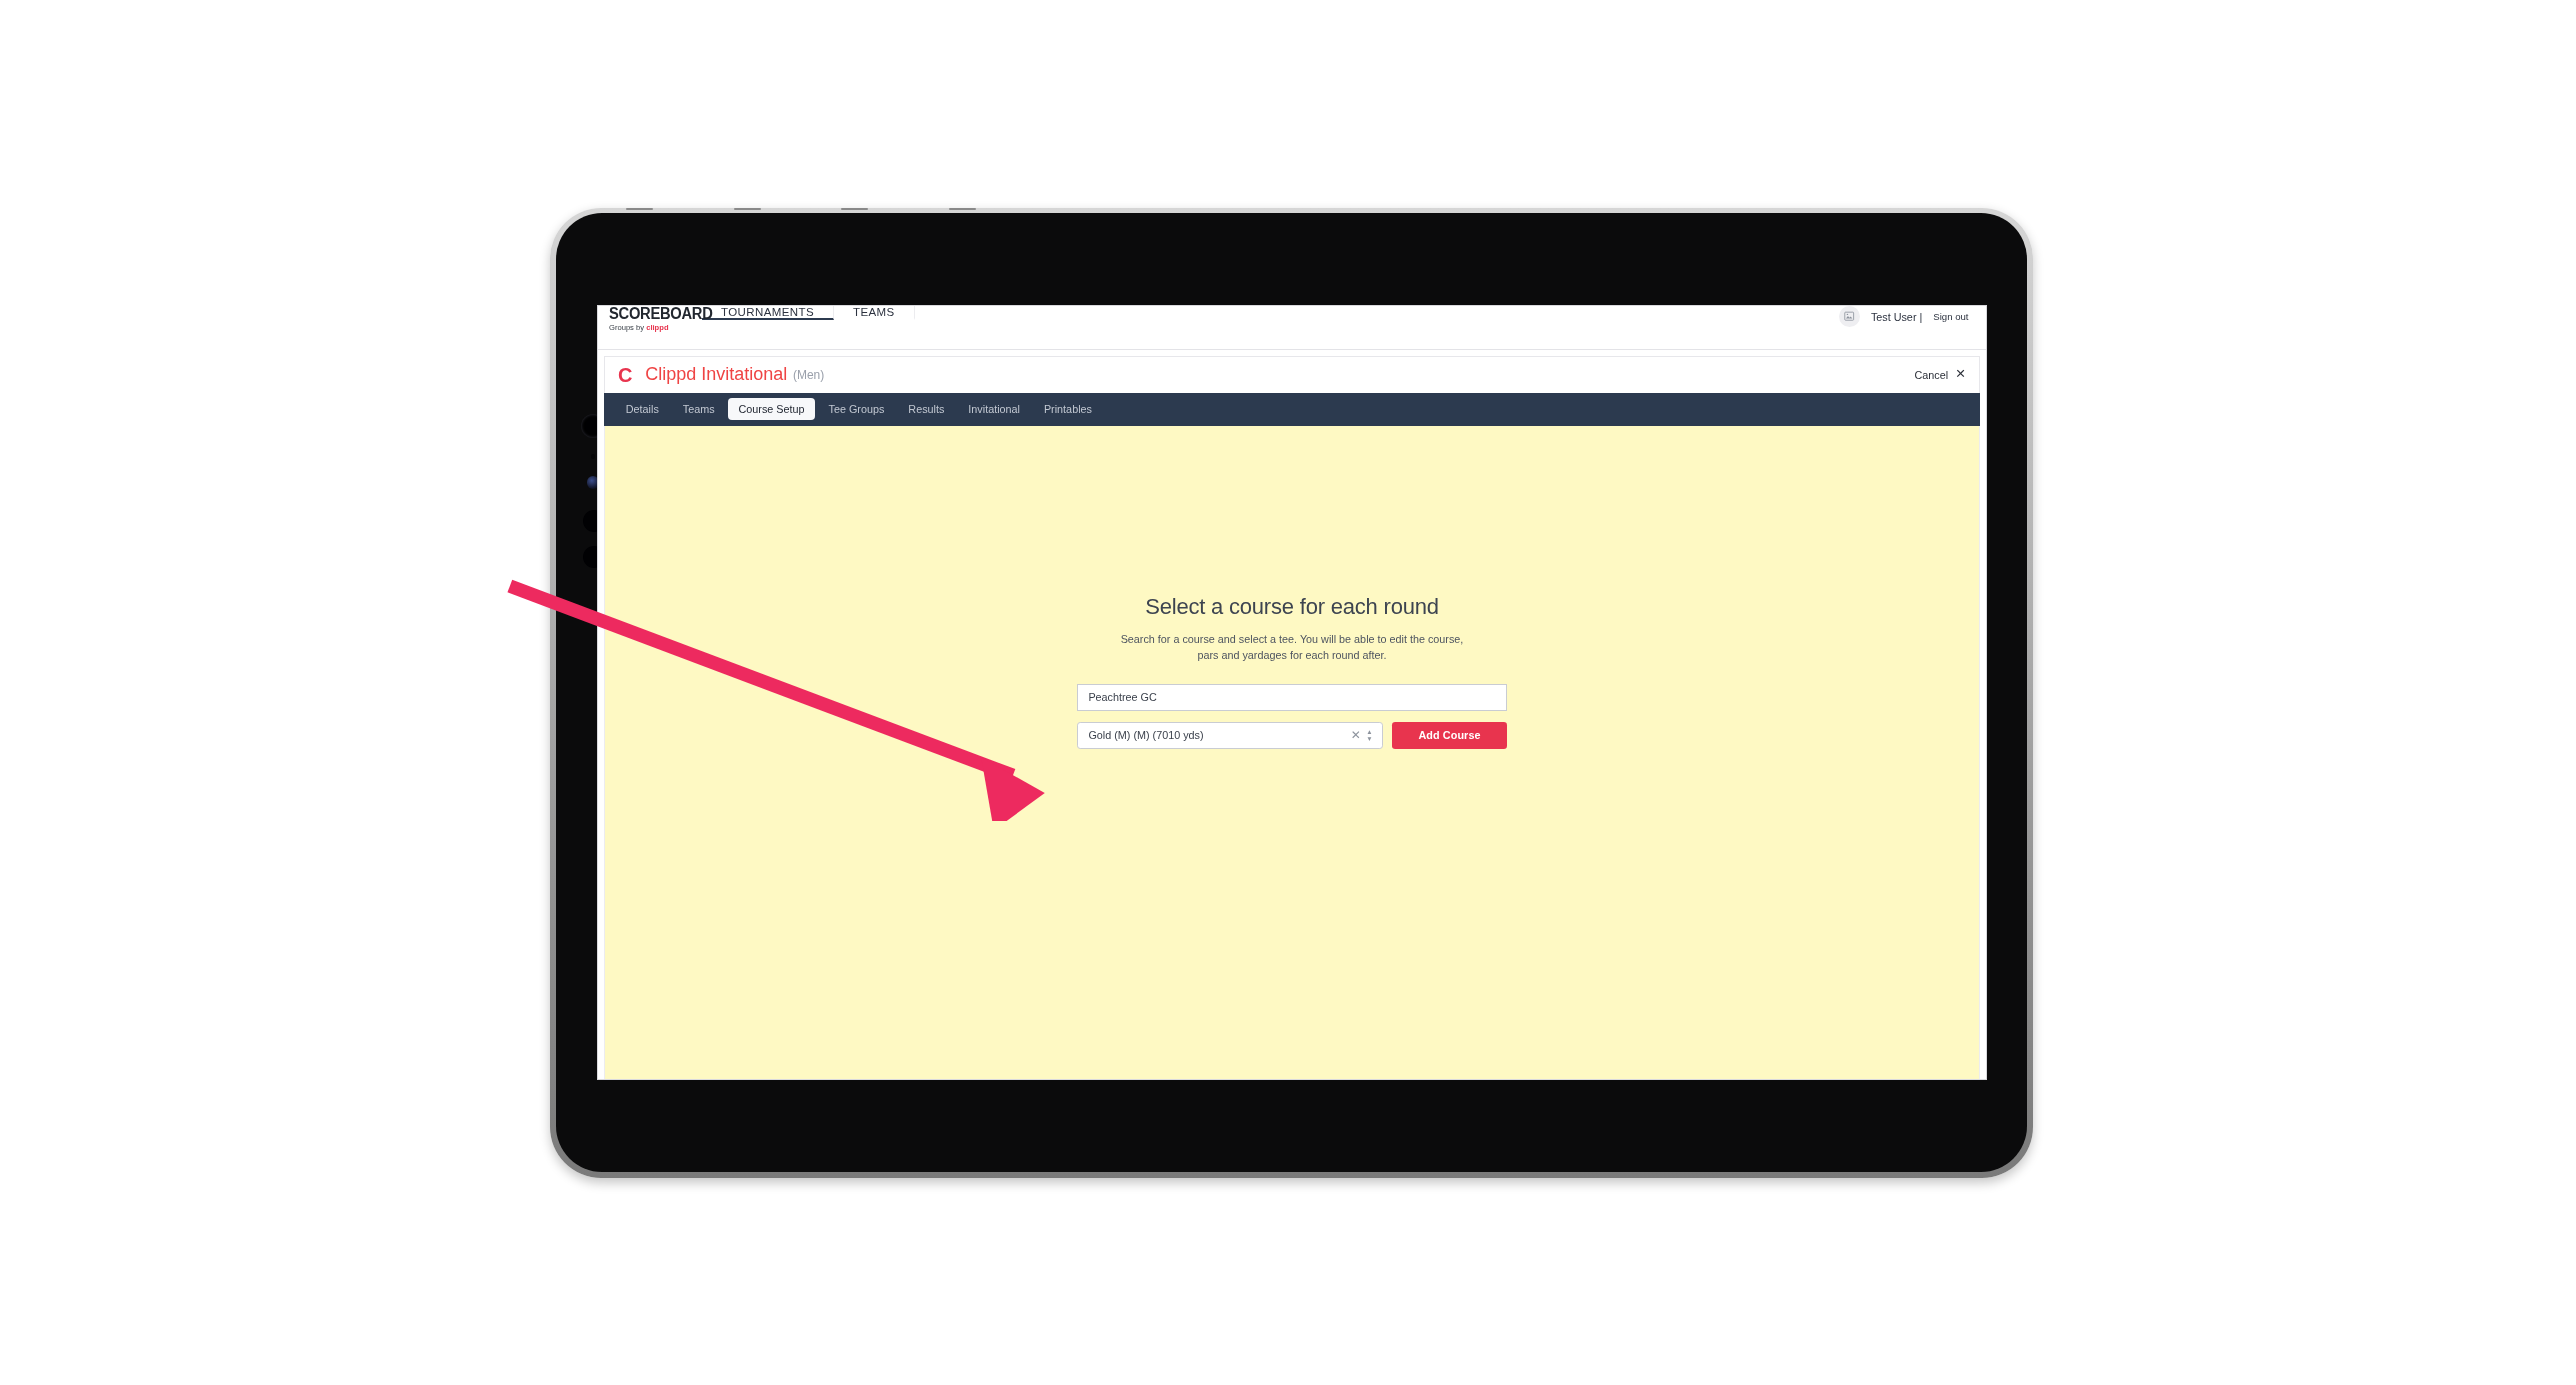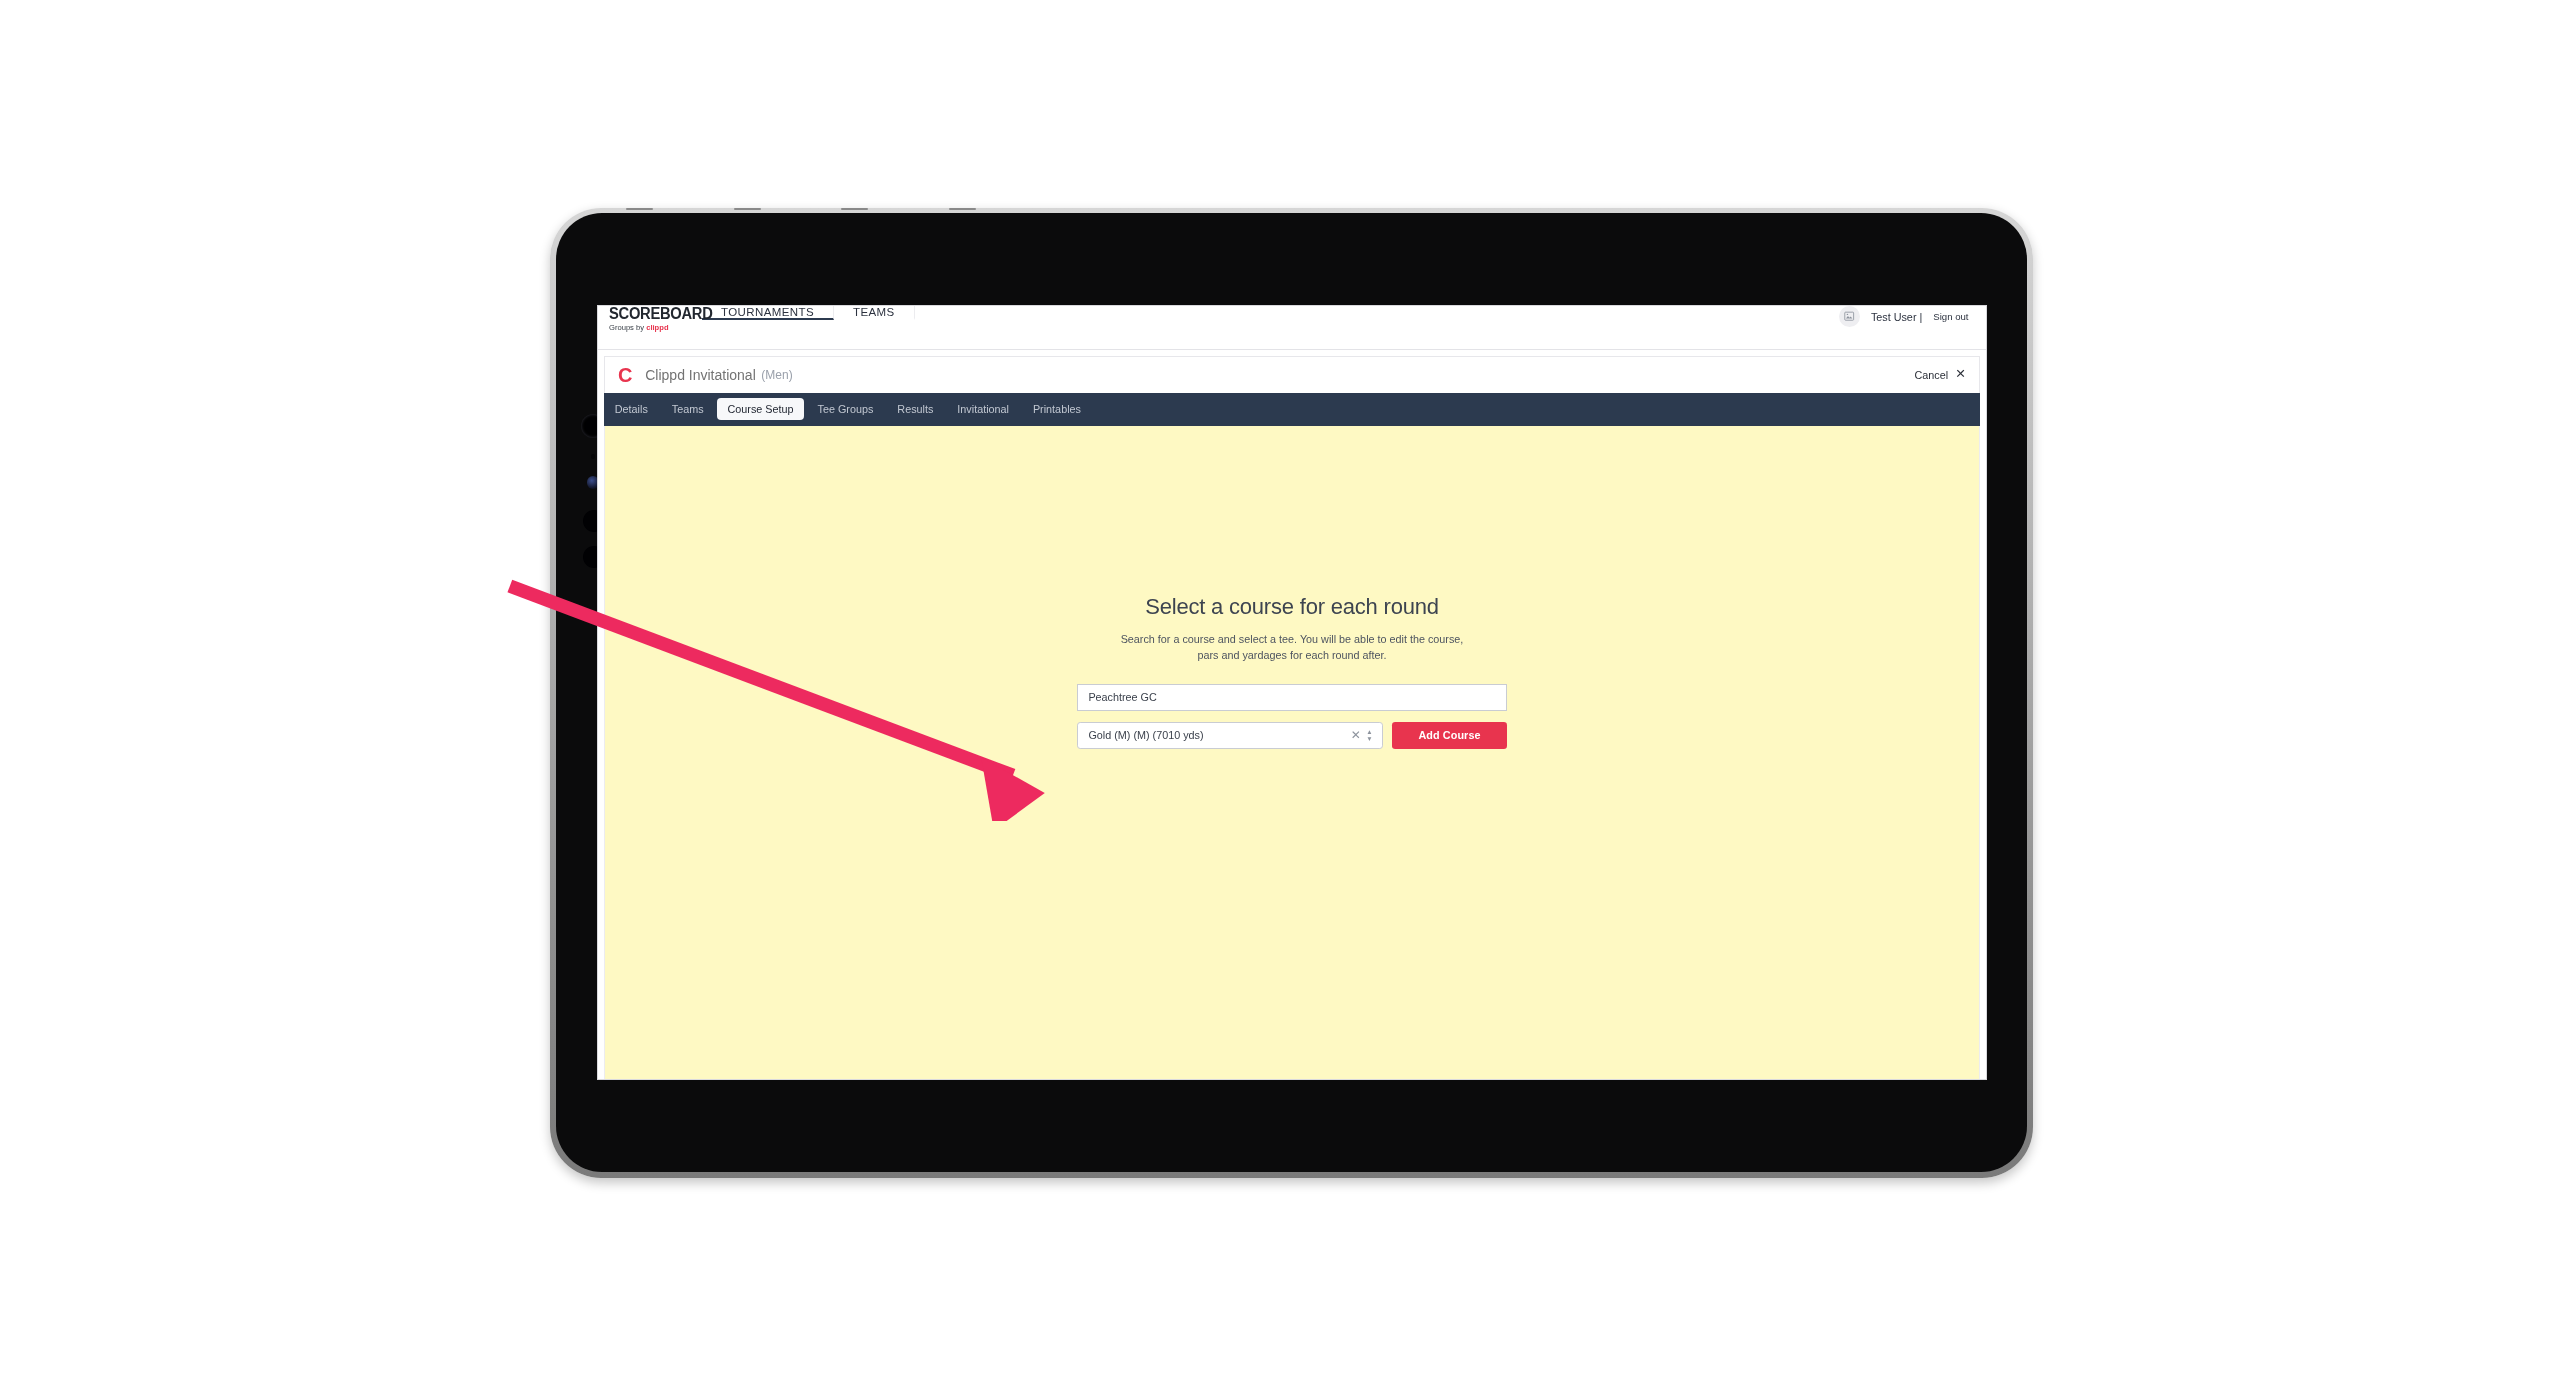--- a/index.html
+++ b/index.html
@@ -239,22 +239,22 @@
   .cmark {
     font-family: "Liberation Sans", sans-serif;
     font-weight: 700;
     font-size: 20px;
     color: #e8344e;
     line-height: 1;
     margin-right: 13.5px;
     letter-spacing: -0.8px;
   }
   .tname {
-    font-size: 14px;
-    color: #737373;
+    font-size: 18px;
+    color: #ef4444;
   }
   .tgender {
     font-size: 12px;
     color: #9aa0ab;
     margin-left: 5.6px;
   }
   .title-strip .spacer { flex: 1; }
   .cancel {
     display: flex;
     align-items: center;
@@ -265,20 +265,21 @@
   }
   .cancel .x { font-size: 12.7px; line-height: 1; font-weight: 400; }
 
   
   .tabbar {
     margin: 0 6.4px 0 6.4px;
     height: 33px;
     background: #2c3a4f;
     display: flex;
     align-items: center;
+    padding-left: 11px;
     gap: 3.2px;
   }
   .tabbar .tab {
     font-size: 10.8px;
     color: #c2c8d2;
     padding: 4.8px 10.4px;
     border-radius: 4px;
     white-space: nowrap;
     cursor: pointer;
   }

